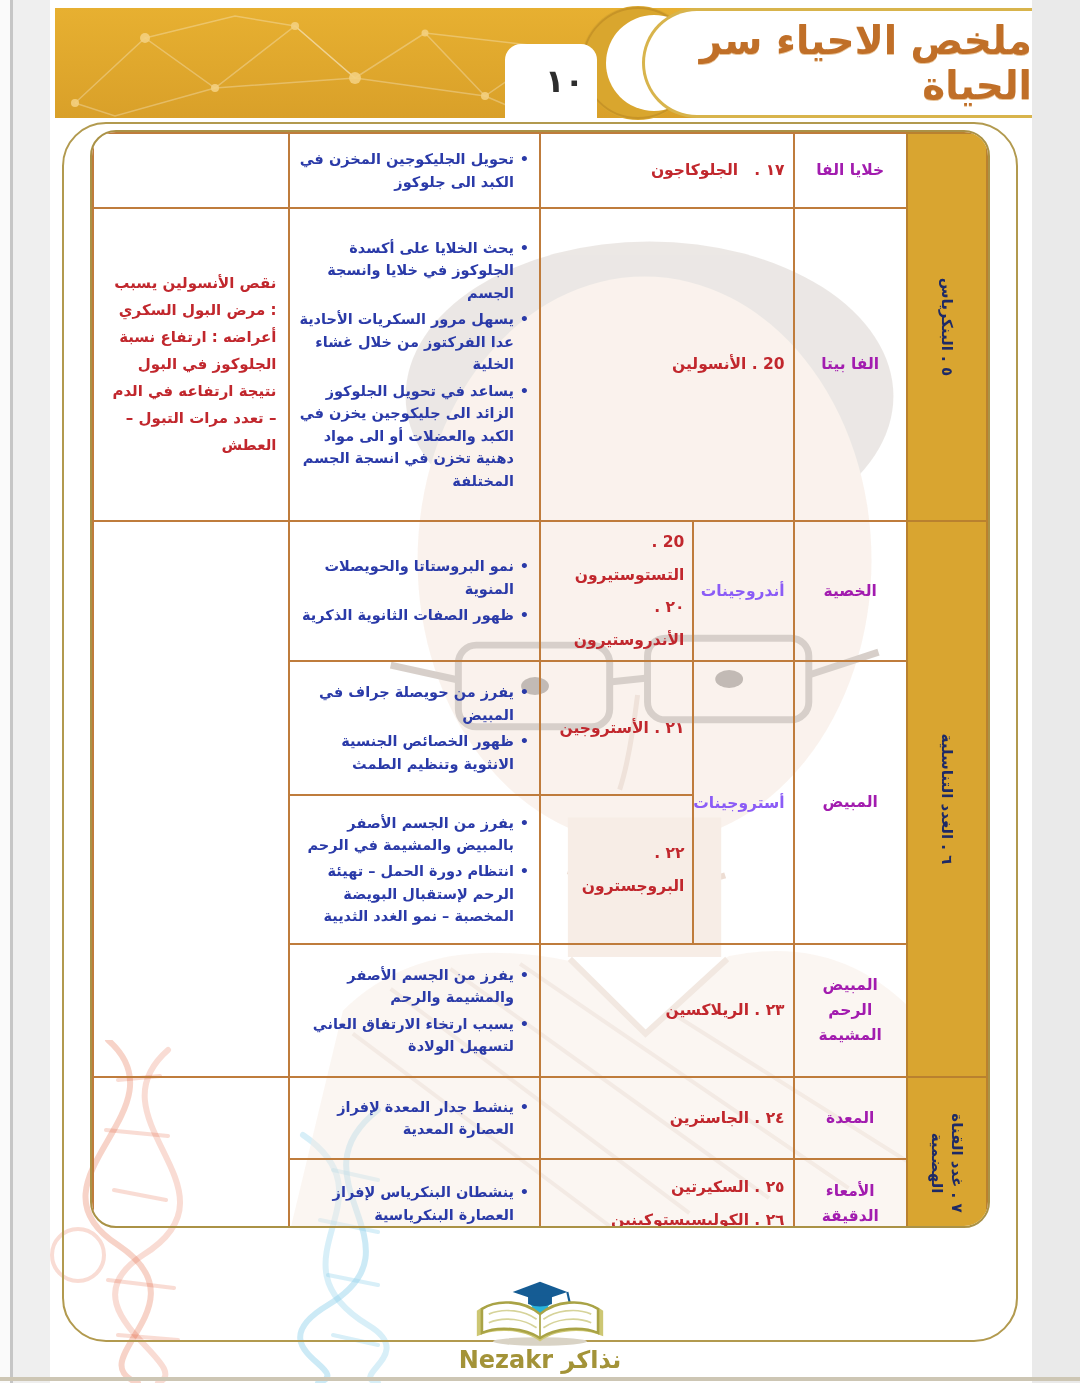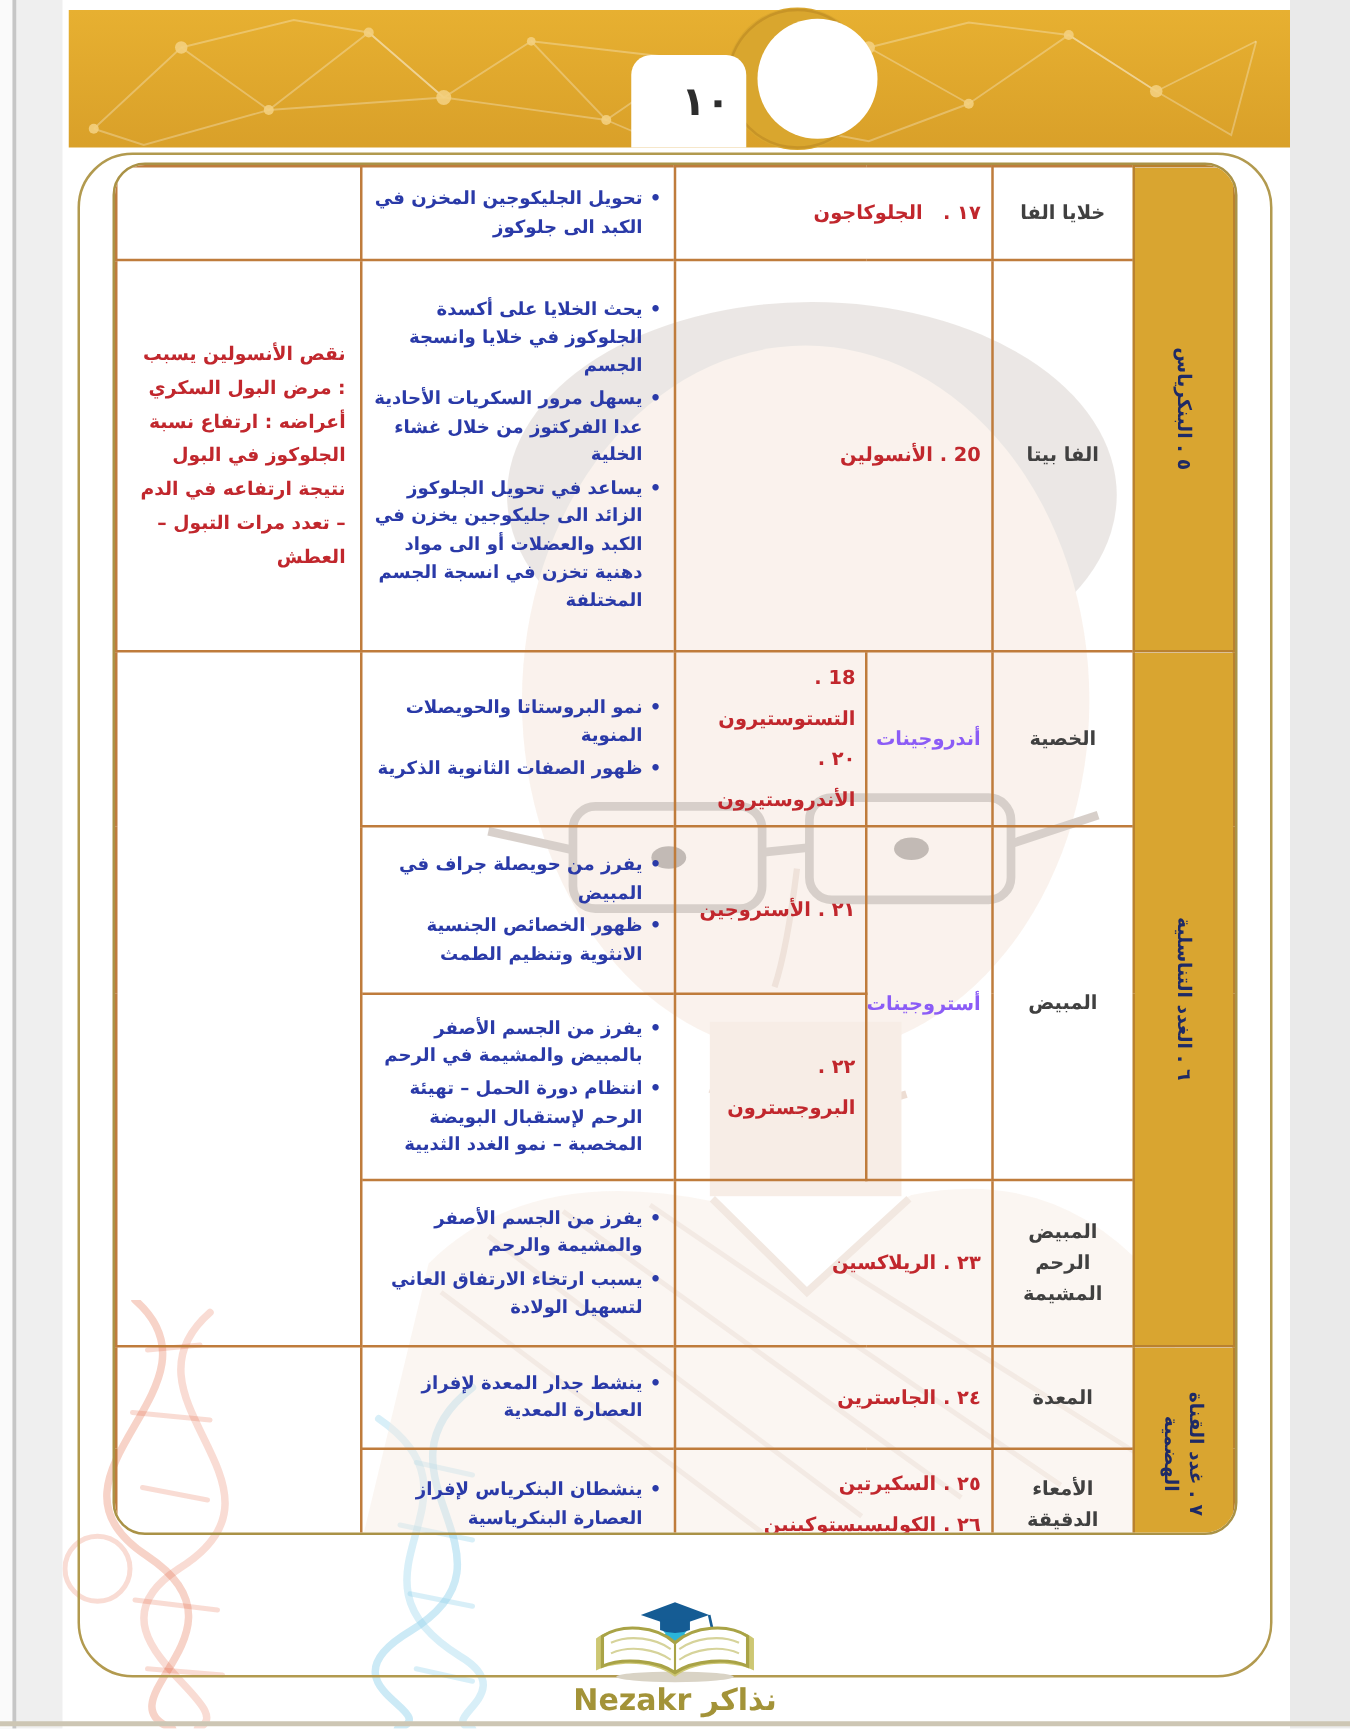--- a/index.html
+++ b/index.html
@@ -38,21 +38,21 @@
   .table-frame { position:absolute; inset:0; border:2px solid #aa9246; border-radius:26px; overflow:hidden; background:transparent; }
   .watermark { position:absolute; inset:0; width:100%; height:100%; z-index:1; }
 
   table.hormone-table { position:relative; z-index:2; width:100%; height:100%;
     border-collapse:collapse; table-layout:fixed; background:transparent; }
   td { border:2px solid #bf7c3c; vertical-align:middle; padding:4px 8px; overflow:hidden; }
   td.sec { background:#d9a530; border-color:#b9812f; position:relative; }
   .vlabel { position:absolute; left:50%; top:50%; transform:translate(-50%,-50%) rotate(90deg);
     text-align:center; color:#1e2a66; font-weight:700; font-size:15px; line-height:1.35; }
   .vl-1 { width:360px; } .vl-2 { width:500px; } .vl-3 { width:150px; }
-  td.gland { color:#404040; font-weight:700; font-size:15.5px; text-align:center; line-height:1.6; }
+  td.gland { color:#a21caf; font-weight:700; font-size:15.5px; text-align:center; line-height:1.6; }
   td.grp   { color:#8b5cf6; font-weight:700; font-size:15.5px; text-align:center; }
   td.hor   { color:#c1272d; font-weight:700; font-size:15.5px; text-align:right; line-height:2.1; }
   td.fun   { color:#2a3aa8; font-weight:700; font-size:14.5px; text-align:right; line-height:1.55; padding:6px 10px 6px 6px; }
   td.note  { color:#c1272d; font-weight:700; font-size:15px; text-align:right; line-height:1.8; padding:4px 12px; }
   .b { position:relative; padding-right:15px; margin:4px 0; }
   .b::before { content:"•"; position:absolute; right:0; top:0; }
 
   
   .dna { position:absolute; left:48px; top:1040px; width:390px; height:343px; z-index:1; }
 
@@ -102,20 +102,23 @@
       </g>
     </svg>
   </div>
 
   <svg class="crescent" viewBox="0 0 150 118">
     <circle cx="72" cy="59" r="57" fill="#d9a62e"></circle>
     <circle cx="72" cy="59" r="55" fill="none" stroke="#c79427" stroke-width="2"></circle>
     <circle cx="88" cy="59" r="48" fill="#ffffff"></circle>
   </svg>
 
+  <div class="title-shape">
+    <div class="page-title">ملخص الاحياء سر الحياة</div>
+  </div>
 
   <div class="page-tab">
     <span class="page-num">١٠</span>
   </div>
 
   <div class="outer-frame"></div>
 
   <div class="content">
     <div class="table-frame">
 
@@ -181,21 +184,21 @@
             <td class="note">نقص الأنسولين يسبب : مرض البول السكري أعراضه : ارتفاع نسبة الجلوكوز في البول نتيجة ارتفاعه في الدم – تعدد مرات التبول – العطش</td>
           </tr>
 
           <tr style="height:123px">
             <td class="sec" rowspan="4">
               <div class="vlabel vl-2">٦ . الغدد التناسلية</div>
             </td>
             <td class="gland">الخصية</td>
             <td class="grp">أندروجينات</td>
             <td class="hor">
-              <div>18 . التستوستيرون</div>
+              <div>20 . التستوستيرون</div>
               <div>٢٠ . الأندروستيرون</div>
             </td>
             <td class="fun">
               <div class="b">نمو البروستاتا والحويصلات المنوية</div>
               <div class="b">ظهور الصفات الثانوية الذكرية</div>
             </td>
             <td class="note" rowspan="4"></td>
           </tr>
 
           <tr style="height:134px">

